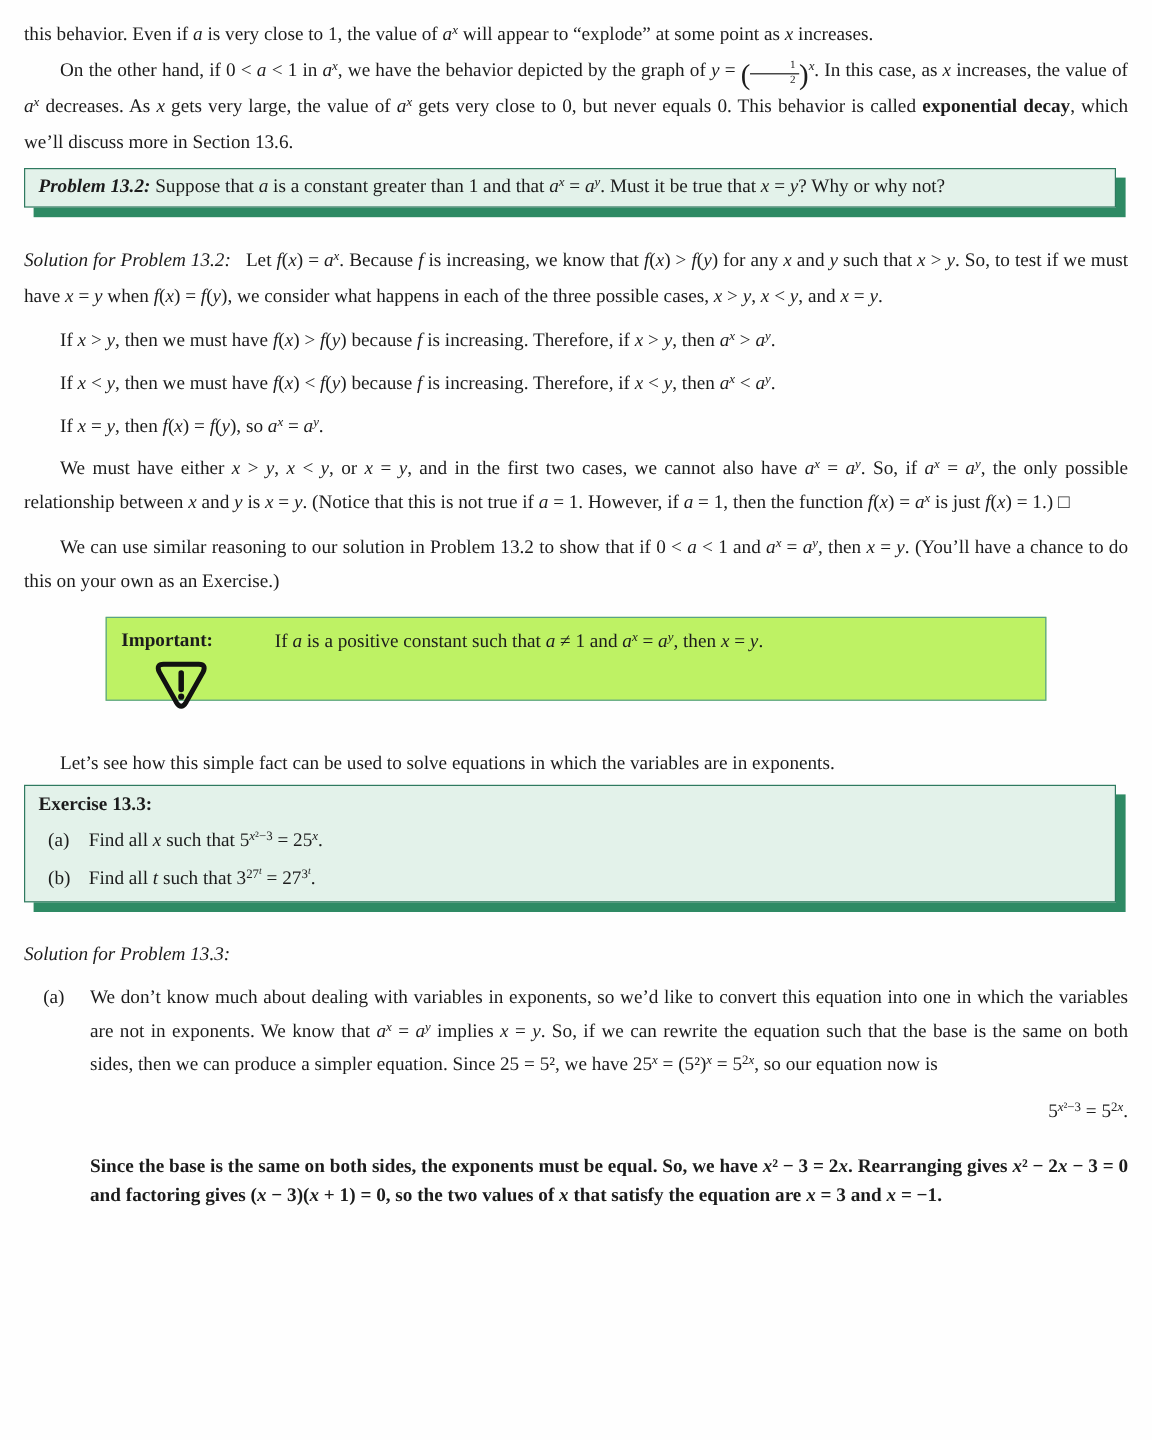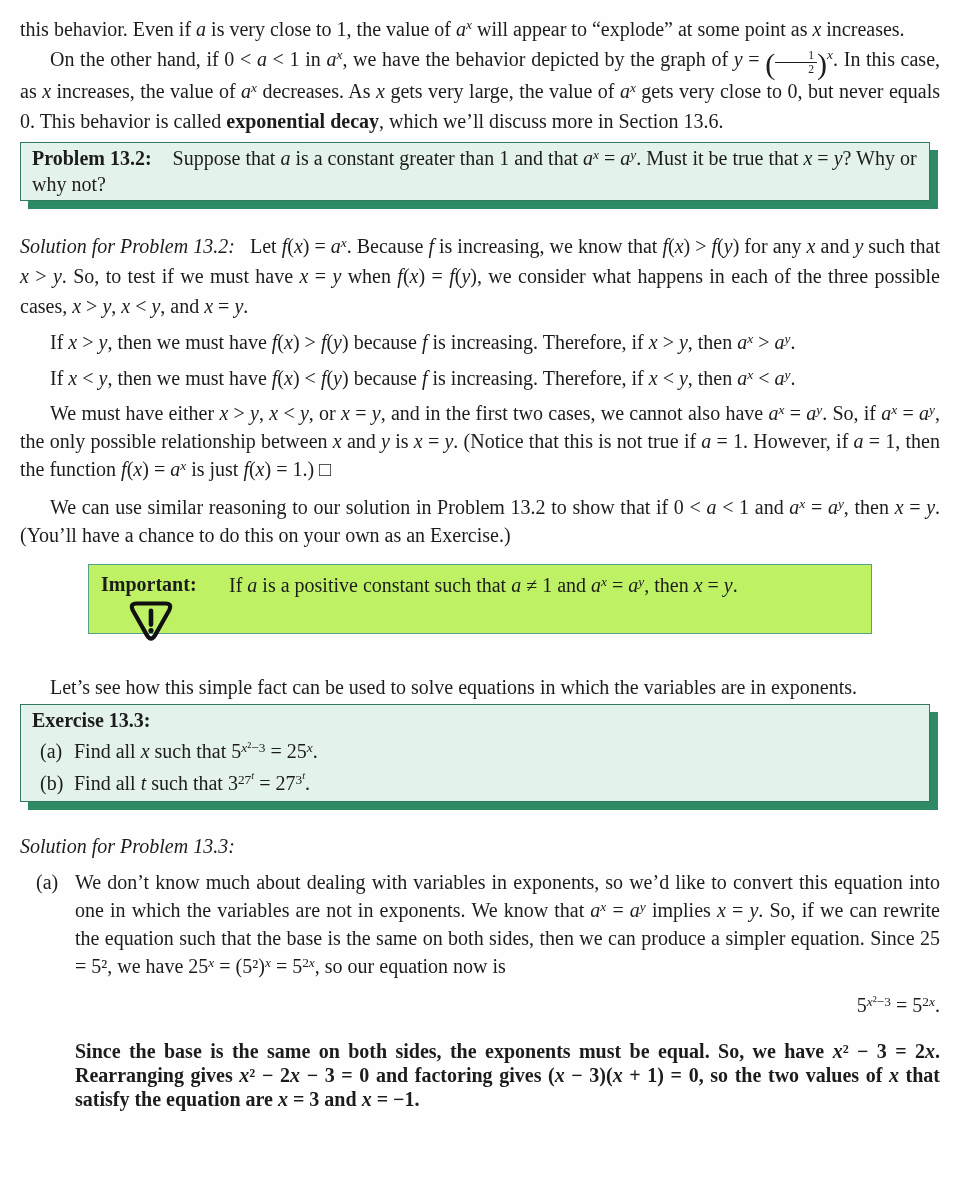--- a/index.html
+++ b/index.html
@@ -1,42 +1,42 @@
 <!DOCTYPE html>
 <html><head>
 <meta charset="utf-8">
 <style>
   html,body{margin:0;padding:0;background:#ffffff;}
   .page{
     width:960px;height:1200px;box-sizing:border-box;
     padding:14px 20px 0 20px;overflow:hidden;
     background:#fefefe;color:#1c1c1c;
     font-family:"Liberation Serif","DejaVu Serif",serif;
-    font-size:20px;
+    font-size:16px;
   }
   p{margin:0;}
   i{font-style:italic;}
   b{font-weight:bold;}
   .para{text-align:justify;line-height:30px;}
   .indent{text-indent:30px;}
   sup{font-size:0.67em;line-height:0;position:relative;top:-0.5em;vertical-align:baseline;}
   sup sup{font-size:0.78em;top:-0.45em;}
   .frac{display:inline-block;text-align:center;vertical-align:-0.6em;font-size:0.58em;line-height:1.15;font-style:normal;}
   .frac .fn{display:block;border-bottom:1.5px solid #1c1c1c;padding:0 3px;}
   .frac .fd{display:block;}
   .bp{font-size:1.5em;line-height:0;vertical-align:-0.28em;}
 
   .pbox{
     background:#e3f2ea;border:1.5px solid #2f7a60;
     box-shadow:8px 8px 0 #2e8a64;
     padding:2px 11px 3px 11px;margin-right:10px;
   }
   .pbox1{margin-top:6px;}
   .boxpara{line-height:26px;text-align:left;}
-  .plabel{font-weight:bold;margin-right:21px;}
+  .plabel{font-weight:bold;margin-right:4px;font-style:italic;}
 
   .solpara{margin-top:30px;}
   .ifline{margin-top:6px;text-indent:30px;line-height:30px;}
   .wemust{margin-top:6px;line-height:28px;}
   .wecan{margin-top:10px;line-height:28px;}
 
   .ibox{
     margin:15px 68px 0 68px;height:70px;box-sizing:border-box;
     background:#bef264;border:1.5px solid #57a18a;
     display:flex;padding:5px 10px 2px 12px;
@@ -73,20 +73,21 @@
   <p class="para indent">On the other hand, if 0 &lt; <i>a</i> &lt; 1 in <i>a<sup>x</sup></i>, we have the behavior depicted by the graph of <i>y</i> = <span class="bp">(</span><span class="frac"><span class="fn">1</span><span class="fd">2</span></span><span class="bp">)</span><sup><i>x</i></sup>. In this case, as <i>x</i> increases, the value of <i>a<sup>x</sup></i> decreases.  As <i>x</i> gets very large, the value of <i>a<sup>x</sup></i> gets very close to 0, but never equals 0.  This behavior is called <b>exponential decay</b>, which we’ll discuss more in Section 13.6.</p>
 
   <div class="pbox pbox1">
     <p class="para boxpara"><b class="plabel">Problem 13.2:</b><span>Suppose that <i>a</i> is a constant greater than 1 and that <i>a<sup>x</sup></i> = <i>a<sup>y</sup></i>.  Must it be true that <i>x</i> = <i>y</i>? Why or why not?</span></p>
   </div>
 
   <p class="para solpara"><i>Solution for Problem 13.2:</i>&nbsp;&nbsp; Let <i>f</i>(<i>x</i>) = <i>a<sup>x</sup></i>.  Because <i>f</i> is increasing, we know that <i>f</i>(<i>x</i>) &gt; <i>f</i>(<i>y</i>) for any <i>x</i> and <i>y</i> such that <i>x</i> &gt; <i>y</i>.  So, to test if we must have <i>x</i> = <i>y</i> when <i>f</i>(<i>x</i>) = <i>f</i>(<i>y</i>), we consider what happens in each of the three possible cases, <i>x</i> &gt; <i>y</i>, <i>x</i> &lt; <i>y</i>, and <i>x</i> = <i>y</i>.</p>
 
   <p class="para ifline">If <i>x</i> &gt; <i>y</i>, then we must have <i>f</i>(<i>x</i>) &gt; <i>f</i>(<i>y</i>) because <i>f</i> is increasing.  Therefore, if <i>x</i> &gt; <i>y</i>, then <i>a<sup>x</sup></i> &gt; <i>a<sup>y</sup></i>.</p>
   <p class="para ifline">If <i>x</i> &lt; <i>y</i>, then we must have <i>f</i>(<i>x</i>) &lt; <i>f</i>(<i>y</i>) because <i>f</i> is increasing.  Therefore, if <i>x</i> &lt; <i>y</i>, then <i>a<sup>x</sup></i> &lt; <i>a<sup>y</sup></i>.</p>
+  <p class="para ifline">If <i>x</i> = <i>y</i>, then <i>f</i>(<i>x</i>) = <i>f</i>(<i>y</i>), so <i>a<sup>x</sup></i> = <i>a<sup>y</sup></i>.</p>
 
   <p class="para indent wemust">We must have either <i>x</i> &gt; <i>y</i>, <i>x</i> &lt; <i>y</i>, or <i>x</i> = <i>y</i>, and in the first two cases, we cannot also have <i>a<sup>x</sup></i> = <i>a<sup>y</sup></i>.  So, if <i>a<sup>x</sup></i> = <i>a<sup>y</sup></i>, the only possible relationship between <i>x</i> and <i>y</i> is <i>x</i> = <i>y</i>.  (Notice that this is not true if <i>a</i> = 1. However, if <i>a</i> = 1, then the function <i>f</i>(<i>x</i>) = <i>a<sup>x</sup></i> is just <i>f</i>(<i>x</i>) = 1.) □</p>
 
   <p class="para indent wecan">We can use similar reasoning to our solution in Problem 13.2 to show that if 0 &lt; <i>a</i> &lt; 1 and <i>a<sup>x</sup></i> = <i>a<sup>y</sup></i>, then <i>x</i> = <i>y</i>.  (You’ll have a chance to do this on your own as an Exercise.)</p>
 
   <div class="ibox">
     <div class="ibox-left">
       <div class="ilabel">Important:</div>
       <svg class="warn" width="48" height="44" viewBox="0 0 50 48">
         <path d="M9 6 H41 Q48 6 45 13 L29.5 40.5 Q25 48 20.5 40.5 L5 13 Q2 6 9 6 Z" fill="none" stroke="#111111" stroke-width="4.5" stroke-linejoin="round"></path>

